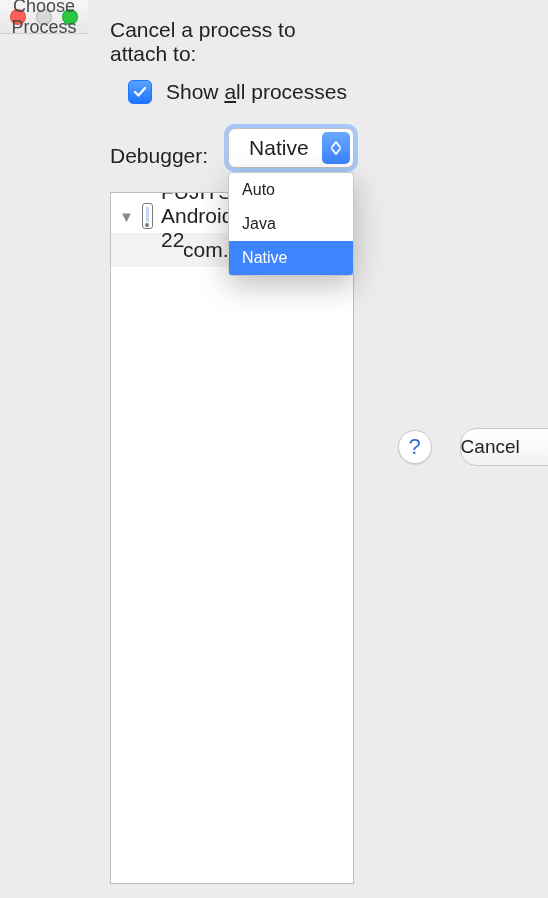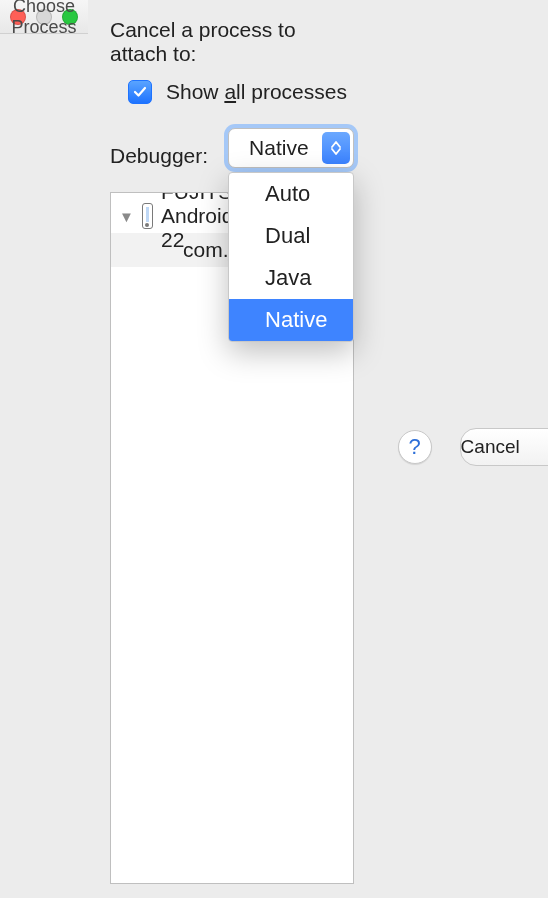--- a/index.html
+++ b/index.html
@@ -124,22 +124,22 @@
     left: 0; right: 0;
     top: 44px;
     background: #fff;
     border: 1px solid #c8c8c8;
     border-radius: 4px;
     box-shadow: 0 10px 30px rgba(0,0,0,0.25);
     overflow: hidden;
     z-index: 50;
   }
   .dropdown-item {
-    padding: 8px 36px;
-    font-size: 22px;
+    padding: 8px 13px;
+    font-size: 16px;
   }
   .dropdown-item.selected {
     background: #3e84ff;
     color: #fff;
   }
   .tree-box {
     flex: 1;
     background: #fff;
     border: 1px solid #bfbfbf;
     margin-top: 4px;
@@ -258,21 +258,20 @@
             <svg width="10" height="7" viewBox="0 0 10 7">
                 <path d="M1 6 L5 1 L9 6" stroke="#fff" stroke-width="1.8" fill="none" stroke-linecap="round" stroke-linejoin="round"></path>
               </svg>
             <svg width="10" height="7" viewBox="0 0 10 7">
                 <path d="M1 1 L5 6 L9 1" stroke="#fff" stroke-width="1.8" fill="none" stroke-linecap="round" stroke-linejoin="round"></path>
               </svg>
           </div>
         </div>
         <div class="dropdown">
           <div class="dropdown-item">Auto</div>
-          <div class="dropdown-item">Dual</div>
           <div class="dropdown-item">Java</div>
           <div class="dropdown-item selected">Native</div>
         </div>
       </div>
     </div>
 
     <div class="tree-box">
       <div class="tree-content">
         <div class="tree-row">
           <span class="disclosure">▼</span>

